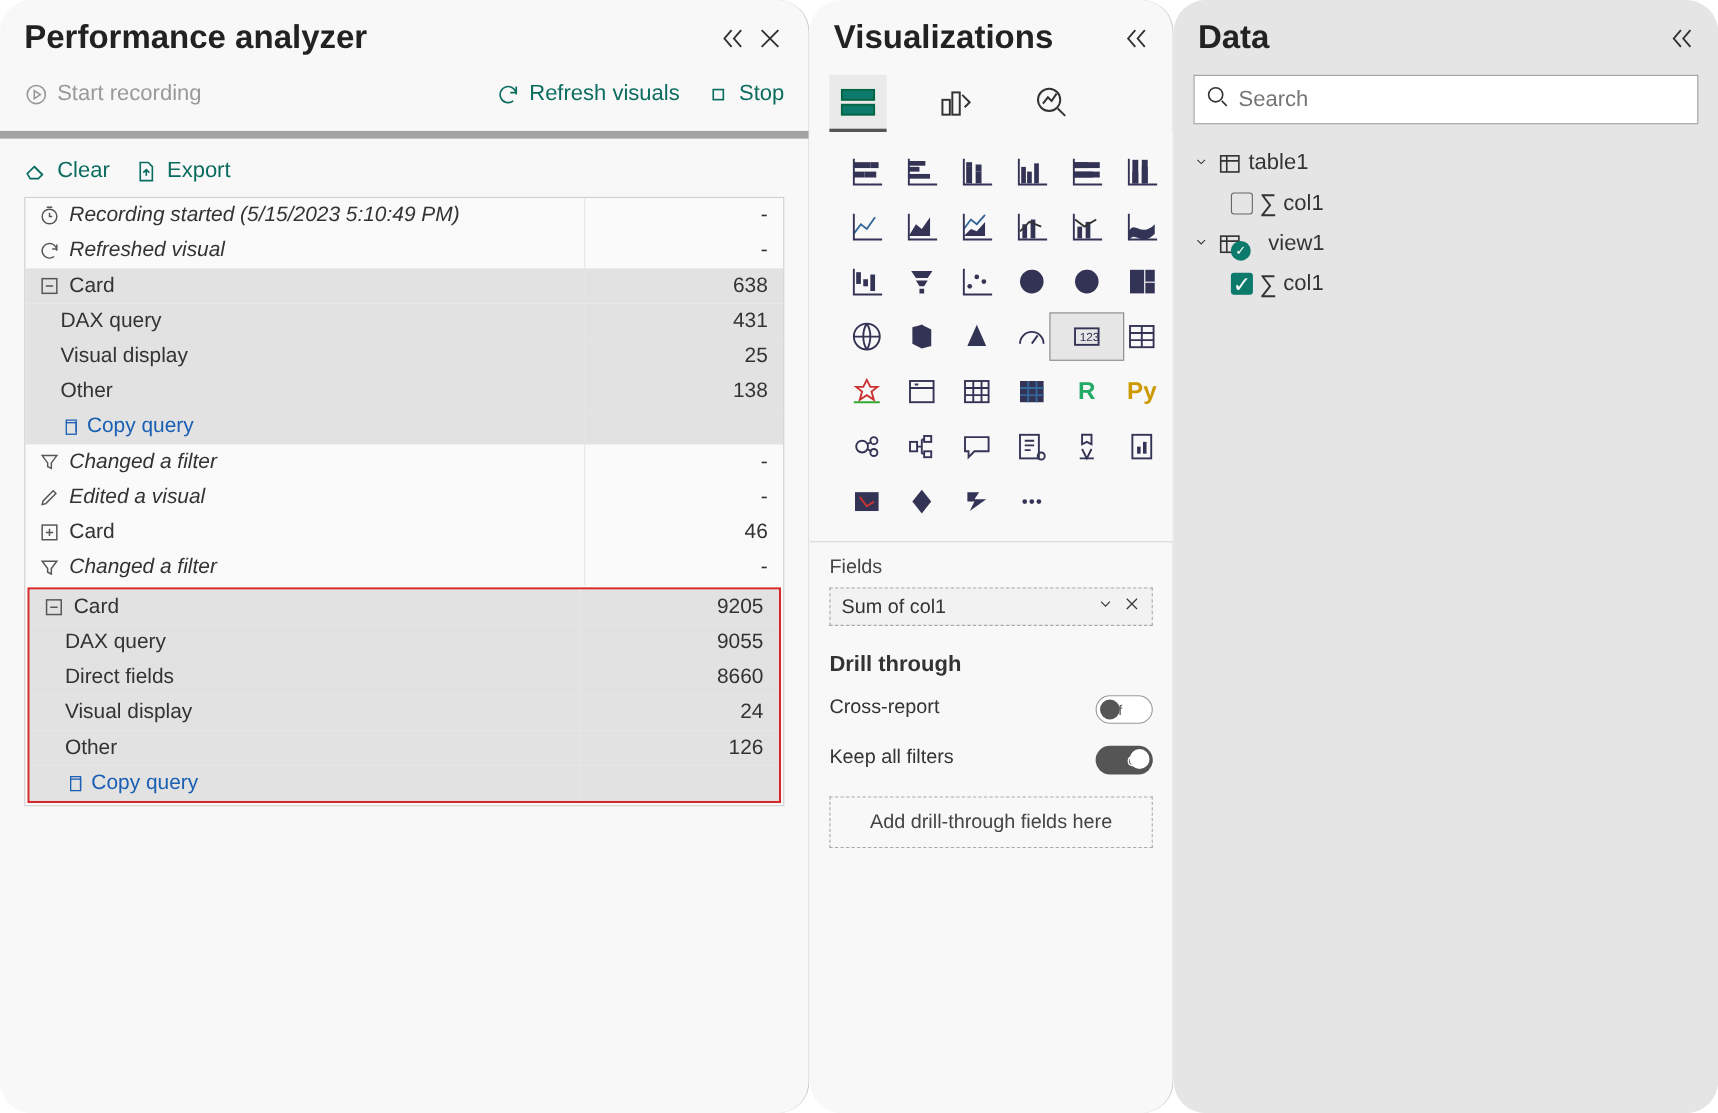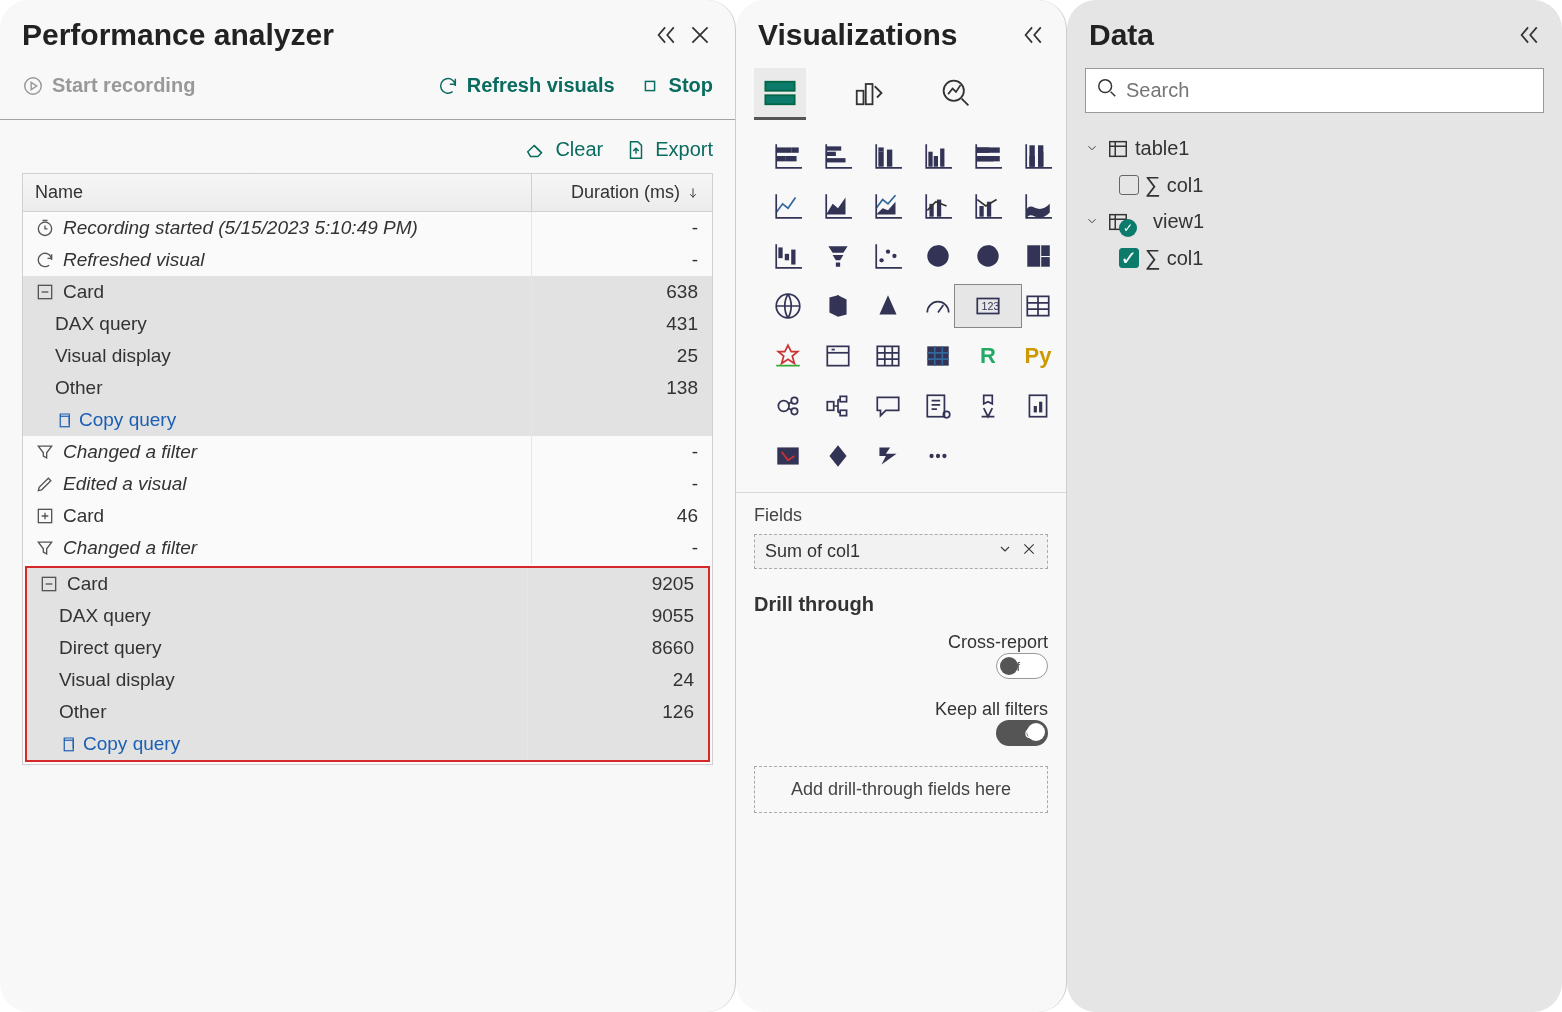--- a/index.html
+++ b/index.html
@@ -9,26 +9,26 @@
   .pane:last-child { border-right: none; }
   .pane-perf { flex: 0 0 736px; }
   .pane-viz { flex: 0 0 320px; }
   .pane-data { flex: 1; background: #e5e5e5; }
 
   .pane-header { display: flex; align-items: center; justify-content: space-between; padding: 18px 22px 12px 22px; }
   .pane-header h2 { font-size: 30px; font-weight: 600; color: #222; }
   .pane-header .icons { display: flex; gap: 10px; align-items: center; }
   .hdr-icon { width: 26px; height: 26px; display: flex; align-items: center; justify-content: center; color: #333; cursor: pointer; }
 
-  .perf-toolbar { display: flex; justify-content: space-between; align-items: center; padding: 10px 22px 22px 22px; border-bottom: 1px solid #a3a3a3; font-weight: bold; }
+  .perf-toolbar { display: flex; justify-content: space-between; align-items: center; padding: 10px 22px 22px 22px; border-bottom: 7px solid #a3a3a3; }
   .btn-link { display: inline-flex; align-items: center; gap: 8px; color: #0a6b5f; cursor: pointer; font-size: 20px; }
   .btn-link.disabled { color: #999; cursor: default; }
   .perf-toolbar .right { display: flex; gap: 24px; }
 
-  .clear-export { display: flex; justify-content: flex-end; gap: 22px; padding: 18px 22px 12px 22px; }
+  .clear-export { display: flex; gap: 22px; padding: 18px 22px 12px 22px; }
 
   .perf-table { margin: 0 22px; border: 1px solid #d0d0d0; background: #fafafa; }
   .perf-th { display: flex; background: linear-gradient(#f6f6f6,#ececec); border-bottom: 1px solid #d0d0d0; font-size: 18px; }
   .perf-th .col-name { flex: 1; padding: 8px 12px; border-right: 1px solid #d0d0d0; }
   .perf-th .col-dur { flex: 0 0 180px; padding: 8px 12px; text-align: right; display: flex; justify-content: flex-end; align-items: center; gap: 6px; }
   .perf-body { font-size: 19px; }
   .perf-row { display: flex; align-items: center; }
   .perf-row .rname { flex: 1; padding: 5px 8px 5px 12px; display: flex; align-items: center; gap: 8px; border-right: 1px solid #e6e6e6; }
   .perf-row .rdur { flex: 0 0 180px; padding: 5px 14px; text-align: right; }
   .perf-row.italic .rname span.tx { font-style: italic; }
@@ -45,21 +45,21 @@
   .viz-tab svg { width: 36px; height: 36px; }
   .viz-grid { display: grid; grid-template-columns: repeat(6, 44px); gap: 6px 6px; padding: 14px 18px; border-bottom: 1px solid #d8d8d8; background: #f8f8f8; }
   .viz-item { width: 68px; height: 44px; display: flex; align-items: center; justify-content: center; color: #335; cursor: pointer; border: 1px solid transparent; }
   .viz-item.sel { border: 1px solid #888; background: #e6e6e6; }
   .viz-item svg { width: 30px; height: 30px; }
   .viz-item .txtico { font-weight: 700; font-size: 22px; }
   .viz-section { padding: 12px 18px; }
   .fields-label { font-size: 18px; color: #444; margin-bottom: 8px; }
   .field-pill { border: 1px dashed #aaa; background: #f2f2f2; padding: 6px 10px; display: flex; align-items: center; justify-content: space-between; font-size: 18px; }
   .field-pill .fp-right { display: flex; gap: 8px; }
-  .drill-row { display: flex; justify-content: space-between; align-items: flex-end; padding: 10px 0; flex-direction: column; }
+  .drill-row { display: flex; justify-content: space-between; align-items: flex-start; padding: 10px 0; }
   .toggle { width: 52px; height: 26px; border-radius: 13px; background: #555; position: relative; display: flex; align-items: center; color: #fff; font-size: 12px; padding: 0 6px; justify-content: flex-end; }
   .toggle.off { background: #fff; border: 1px solid #999; color: #555; justify-content: flex-start; }
   .toggle .knob { width: 18px; height: 18px; border-radius: 50%; background: #fff; position: absolute; top: 3px; }
   .toggle.off .knob { background: #555; left: 3px; }
   .toggle:not(.off) .knob { right: 3px; }
   .drill-drop { border: 1px dashed #aaa; padding: 12px; text-align: center; color: #444; margin-top: 10px; }
 
   .data-search { margin: 4px 18px 14px 18px; border: 1px solid #999; display: flex; align-items: center; padding: 8px 10px; gap: 8px; background: #fff; }
   .data-search input { border: none; outline: none; font-size: 20px; flex: 1; }
   .data-tree { padding: 4px 18px; }
@@ -129,29 +129,20 @@
       <span class="btn-link">
         <svg width="22" height="22" viewBox="0 0 24 24">
             <path d="M6 3h8l4 4v14H6z"></path>
             <path d="M12 10v6M9 13l3-3 3 3"></path>
           </svg>
         <span>Export</span>
       </span>
     </div>
 
     <div class="perf-table">
-      <div class="perf-th">
-        <div class="col-name">Name</div>
-        <div class="col-dur">
-          <span>Duration (ms)</span>
-          <svg width="14" height="14" viewBox="0 0 24 24">
-              <path d="M12 4v16M7 14l5 5 5-5"></path>
-            </svg>
-        </div>
-      </div>
       <div class="perf-body">
         <div class="perf-row italic">
           <div class="rname">
               <span class="sicon">
                 <svg viewBox="0 0 24 24">
                   <circle cx="12" cy="13" r="8"></circle>
                   <path d="M12 9v4h3M9 3h6"></path>
                 </svg>
               </span>
               <span class="tx">Recording started (5/15/2023 5:10:49 PM)</span>
@@ -273,21 +264,21 @@
               <div class="rdur">9205</div>
             </div>
           <div class="perf-row selgrp">
               <div class="rname indent1">
                 <span class="tx">DAX query</span>
               </div>
               <div class="rdur">9055</div>
             </div>
           <div class="perf-row selgrp">
               <div class="rname indent1">
-                <span class="tx">Direct query</span>
+                <span class="tx">Direct fields</span>
               </div>
               <div class="rdur">8660</div>
             </div>
           <div class="perf-row selgrp">
               <div class="rname indent1">
                 <span class="tx">Visual display</span>
               </div>
               <div class="rdur">24</div>
             </div>
           <div class="perf-row selgrp">

